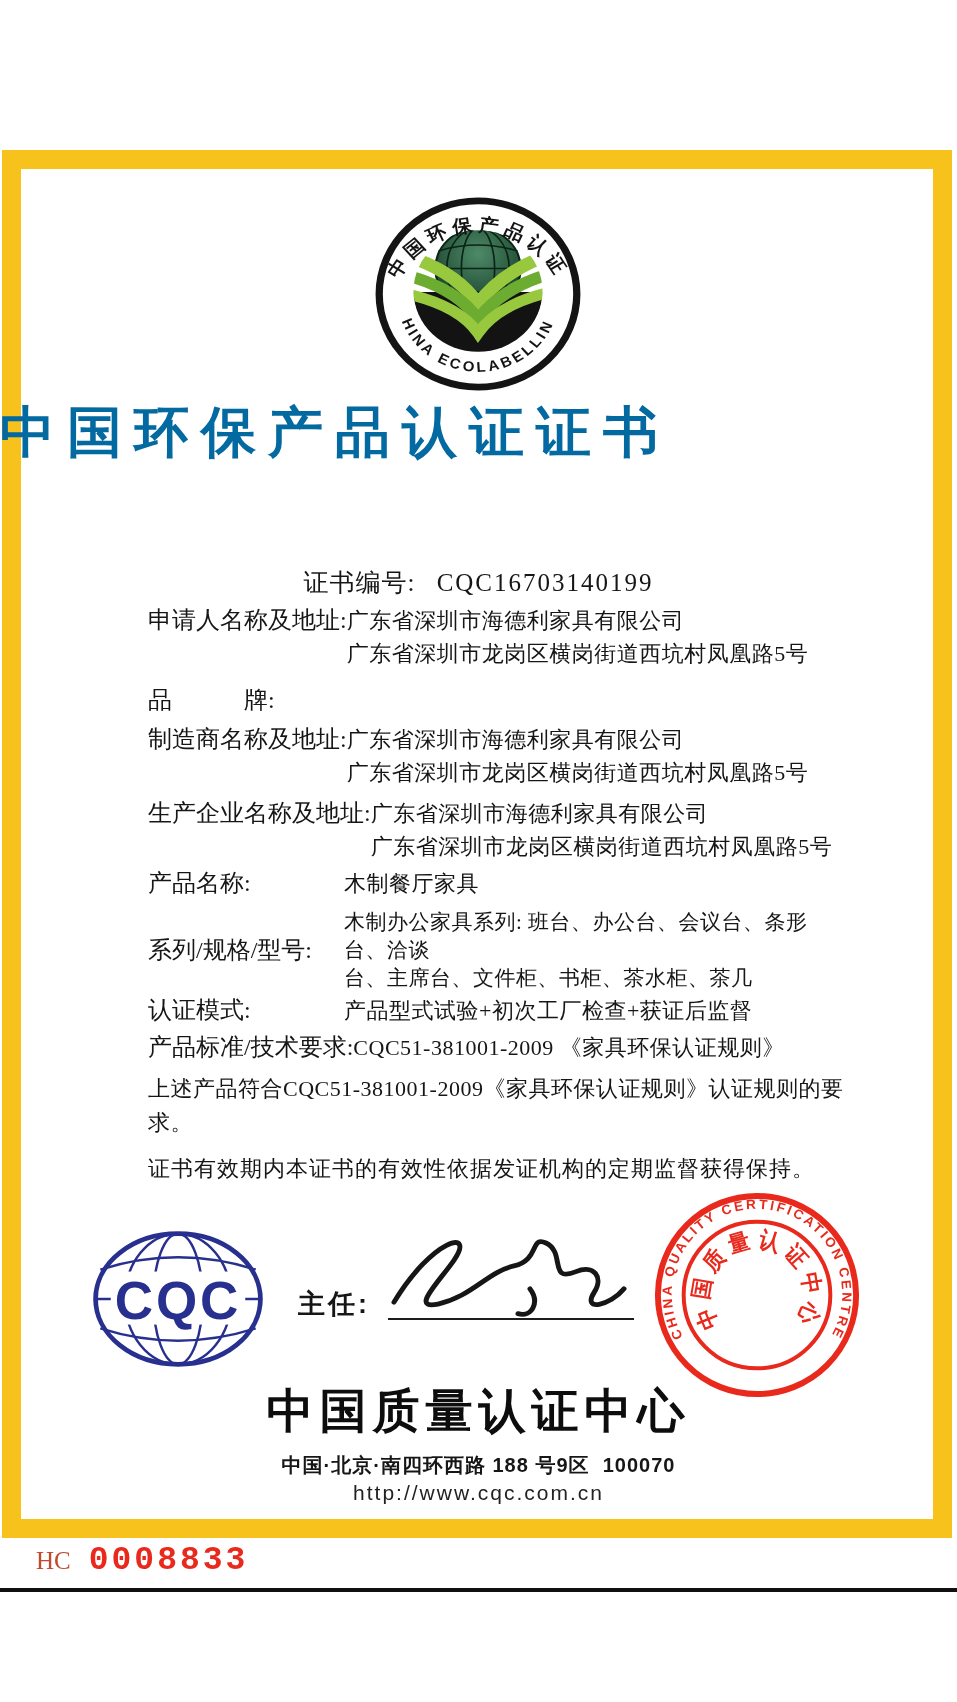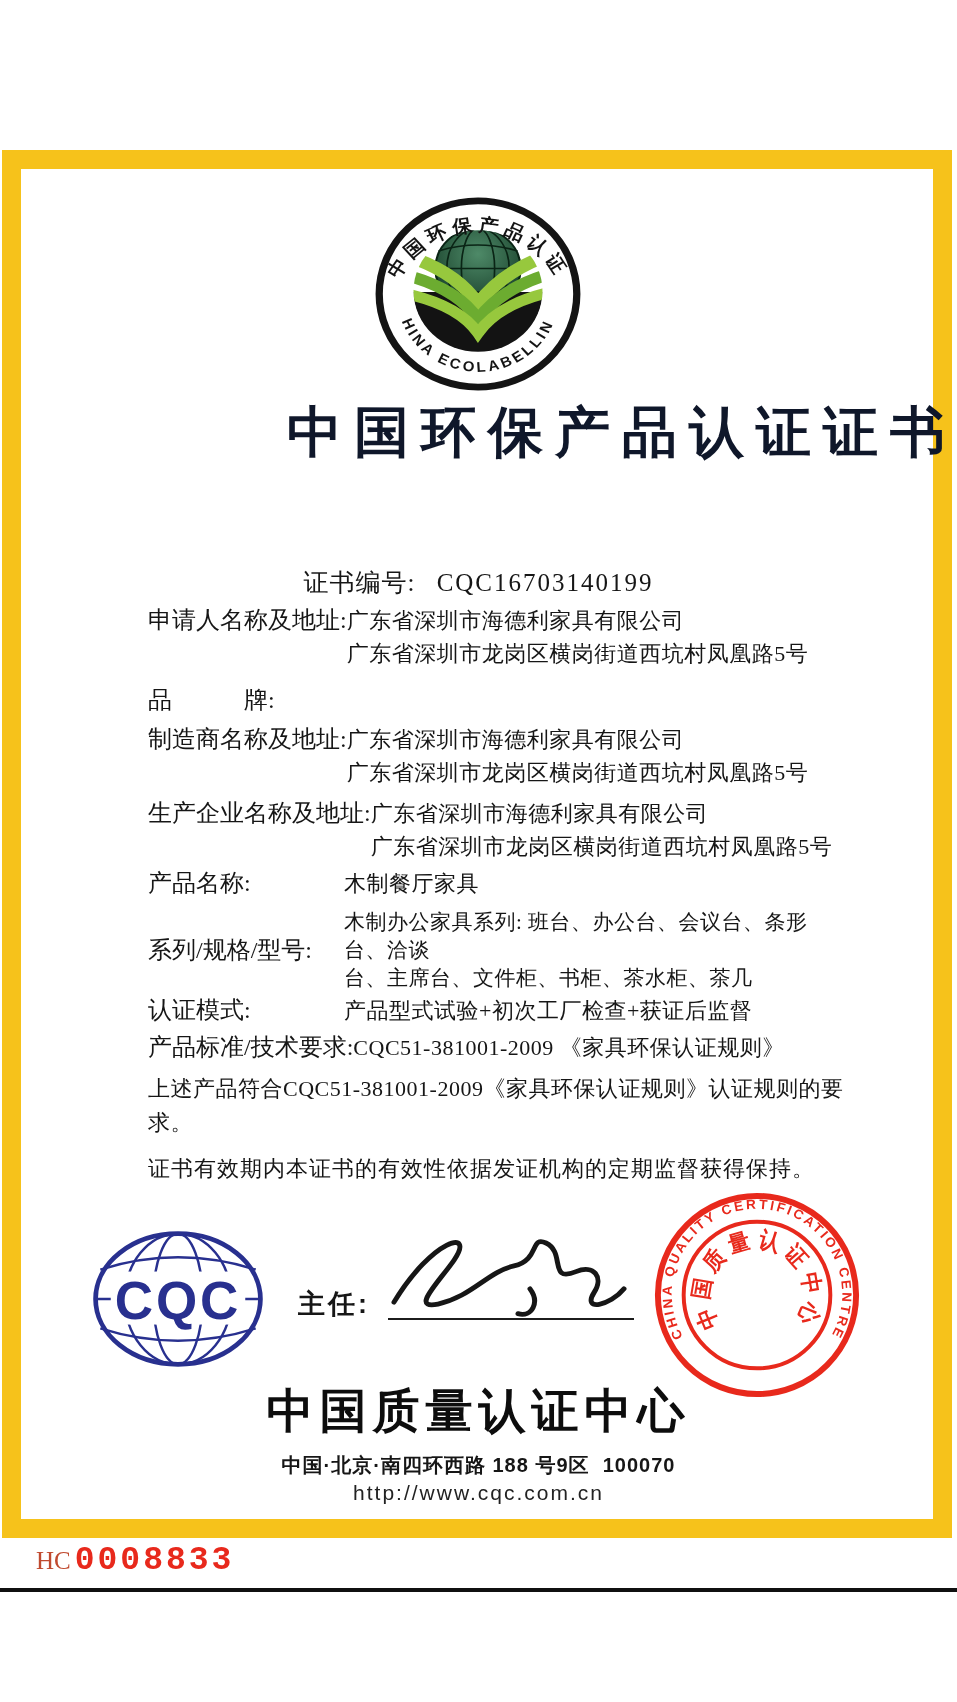--- a/index.html
+++ b/index.html
@@ -4,23 +4,23 @@
 <style>
   * { margin:0; padding:0; box-sizing:border-box; }
   body { background:#ffffff; font-family:"Liberation Serif", serif; }
   .canvas { position:relative; width:957px; height:1702px; background:#fff; color:#161616; overflow:hidden; }
 
   .frame { position:absolute; left:2px; top:150px; width:950px; height:1388px;
            border:19px solid #F6C21B; background:transparent; }
 
   .badge { position:absolute; left:374px; top:196px; width:208px; height:196px; }
 
-  .title { position:absolute; left:0; top:396px; width:100%; text-align:right;
+  .title { position:absolute; left:0; top:396px; width:100%; text-align:left;
            font-family:"Liberation Sans", sans-serif; font-weight:700;
-           font-size:55px; letter-spacing:12px; color:#0f172a; white-space:nowrap; }
+           font-size:55px; letter-spacing:12px; color:#0369a1; white-space:nowrap; }
 
   .cert-no { position:absolute; left:0; top:566px; width:100%; text-align:center;
              font-size:25px; letter-spacing:1px; }
   .cert-no .num { margin-left:14px; letter-spacing:2px; }
 
   .fields { position:absolute; left:148px; top:604px; width:700px; font-size:22px; line-height:33px; }
   .frow { display:flex; align-items:flex-start; }
   .frow.center { align-items:center; }
   .flabel { flex:0 0 196px; font-size:24px; white-space:nowrap; }
   .fvalue { flex:1; letter-spacing:0.5px; }
@@ -43,21 +43,21 @@
 
   .org-name { position:absolute; left:0; top:1380px; width:100%; text-align:center;
               font-family:"Liberation Sans", sans-serif; font-weight:700;
               font-size:47px; letter-spacing:6px; color:#0d0d0d; white-space:nowrap; }
   .org-address { position:absolute; left:0; top:1452px; width:100%; text-align:center;
                  font-family:"Liberation Sans", sans-serif; font-weight:600;
                  font-size:20px; letter-spacing:1px; white-space:pre; }
   .org-website { position:absolute; left:0; top:1481px; width:100%; text-align:center;
                  font-family:"Liberation Sans", sans-serif; font-size:21px; letter-spacing:2px; color:#222; }
 
-  .serial { position:absolute; left:36px; top:1542px; display:flex; align-items:baseline; gap:4px; }
+  .serial { position:absolute; left:36px; top:1542px; display:flex; align-items:baseline; gap:18px; }
   .serial .prefix { font-size:25px; color:#C04A2F; font-family:"Liberation Serif", serif; }
   .serial .number { font-size:33px; color:#E8291C; font-family:"Liberation Mono", monospace;
                     font-weight:700; letter-spacing:3px; }
   .bottom-edge { position:absolute; left:0; top:1588px; width:957px; height:4px; background:#101010; }
 
   svg text { font-family:"Liberation Sans", sans-serif; }
 </style>
 </head>
 <body>
 

